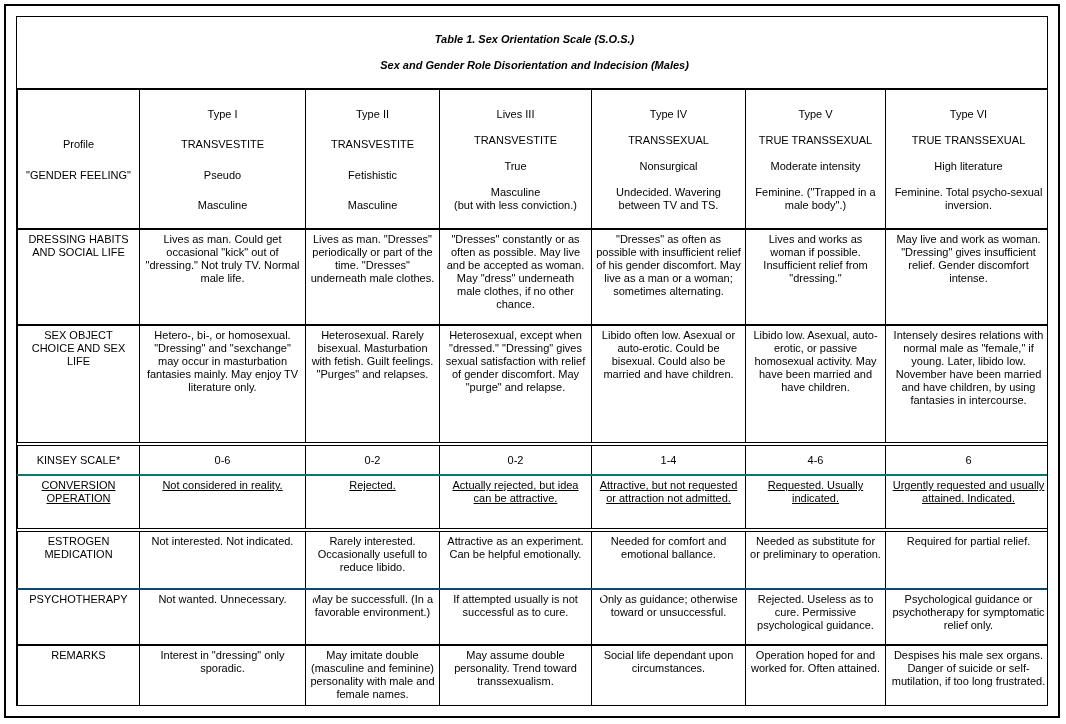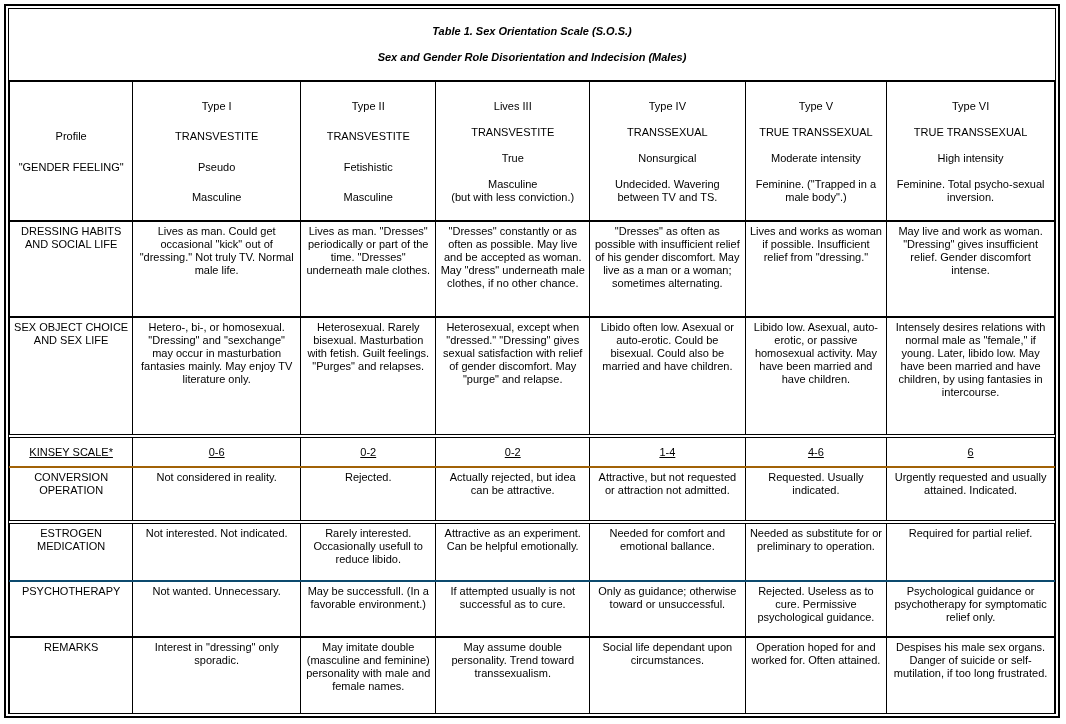--- a/index.html
+++ b/index.html
@@ -12,21 +12,21 @@
     color: #000000;
   }
   .frame {
     position: absolute;
     top: 4px;
     left: 4px;
     width: 1056px;
     height: 714px;
     border: 2px solid #000;
     box-sizing: border-box;
-    padding: 2px;
+    padding: 10px;
     background: #fff;
   }
   .frame-inner {
     border: 1px solid #000;
     box-sizing: border-box;
     width: 100%;
     height: 100%;
     overflow: hidden;
   }
   table.sos {
@@ -44,24 +44,24 @@
     padding: 3px 4px;
     white-space: pre-line;
     overflow: hidden;
   }
   
   tr.r-title  > td { border-bottom: 2px solid #000; }
   tr.r-group  > td { border-bottom: 2px solid #000; height: 28px; vertical-align: middle; }
   tr.r-profile > td { border-bottom: 2px solid #000; height: 112px; }
   tr.r-dressing > td { border-bottom: 2px solid #000; height: 88px; }
   tr.r-sexobject > td { border-bottom: 4px double #000; height: 110px; margin-left: 29px; }
-  tr.r-kinsey > td { border-bottom: 2px solid #a16207; height: 24px; vertical-align: middle; padding: 2px 4px; text-decoration: underline; }
-  tr.r-conversion > td { border-bottom: 4px double #000; height: 46px; }
+  tr.r-kinsey > td { border-bottom: 2px solid #0f766e; height: 24px; vertical-align: middle; padding: 2px 4px; }
+  tr.r-conversion > td { border-bottom: 4px double #000; height: 46px; text-decoration: underline; }
   tr.r-estrogen > td { border-bottom: 2px solid #0c4a6e; height: 50px; }
-  tr.r-psycho > td { border-bottom: 2px solid #000; height: 48px; }
+  tr.r-psycho > td { border-bottom: 2px solid #000; height: 48px; border-radius: 27px; }
   tr.r-remarks > td { border-bottom: 2px solid #000; height: 72px; }
 
   td.title-cell {
     border-left: none !important;
     border-right: none !important;
     border-top: none !important;
     text-align: center;
     vertical-align: middle;
     font-weight: bold;
     font-style: italic;
@@ -159,21 +159,21 @@
             <span>Type V</span>
             <span>TRUE TRANSSEXUAL</span>
             <span>Moderate intensity</span>
             <span>Feminine. ("Trapped in a male body".)</span>
           </div>
         </td>
         <td>
           <div class="stack">
             <span>Type VI</span>
             <span>TRUE TRANSSEXUAL</span>
-            <span>High intensity</span>
+            <span>High literature</span>
             <span>Feminine. Total psycho-sexual inversion.</span>
           </div>
         </td>
       </tr>
 
       <tr class="r-dressing">
         <td class="rowhead">DRESSING HABITS AND SOCIAL LIFE</td>
         <td>Lives as man. Could get occasional "kick" out of "dressing." Not truly TV. Normal male life.</td>
         <td>Lives as man. "Dresses" periodically or part of the time. "Dresses" underneath male clothes.</td>
         <td class="dbl">"Dresses" constantly or as often as possible. May live and be accepted as woman. May "dress" underneath male clothes, if no other chance.</td>
@@ -182,21 +182,21 @@
         <td>May live and work as woman. "Dressing" gives insufficient relief. Gender discomfort intense.</td>
       </tr>
 
       <tr class="r-sexobject">
         <td class="rowhead">SEX OBJECT CHOICE AND SEX LIFE</td>
         <td>Hetero-, bi-, or homosexual. "Dressing" and "sexchange" may occur in masturbation fantasies mainly. May enjoy TV literature only.</td>
         <td>Heterosexual. Rarely bisexual. Masturbation with fetish. Guilt feelings. "Purges" and relapses.</td>
         <td class="dbl">Heterosexual, except when "dressed." "Dressing" gives sexual satisfaction with relief of gender discomfort. May "purge" and relapse.</td>
         <td>Libido often low. Asexual or auto-erotic. Could be bisexual. Could also be married and have children.</td>
         <td>Libido low. Asexual, auto-erotic, or passive homosexual activity. May have been married and have children.</td>
-        <td>Intensely desires relations with normal male as "female," if young. Later, libido low. May have been married and have children, by using fantasies in intercourse.</td>
+        <td>Intensely desires relations with normal male as "female," if young. Later, libido low. November have been married and have children, by using fantasies in intercourse.</td>
       </tr>
 
       <tr class="r-kinsey">
         <td class="rowhead">KINSEY SCALE*</td>
         <td>0-6</td>
         <td>0-2</td>
         <td class="dbl">0-2</td>
         <td>1-4</td>
         <td>4-6</td>
         <td>6</td>

